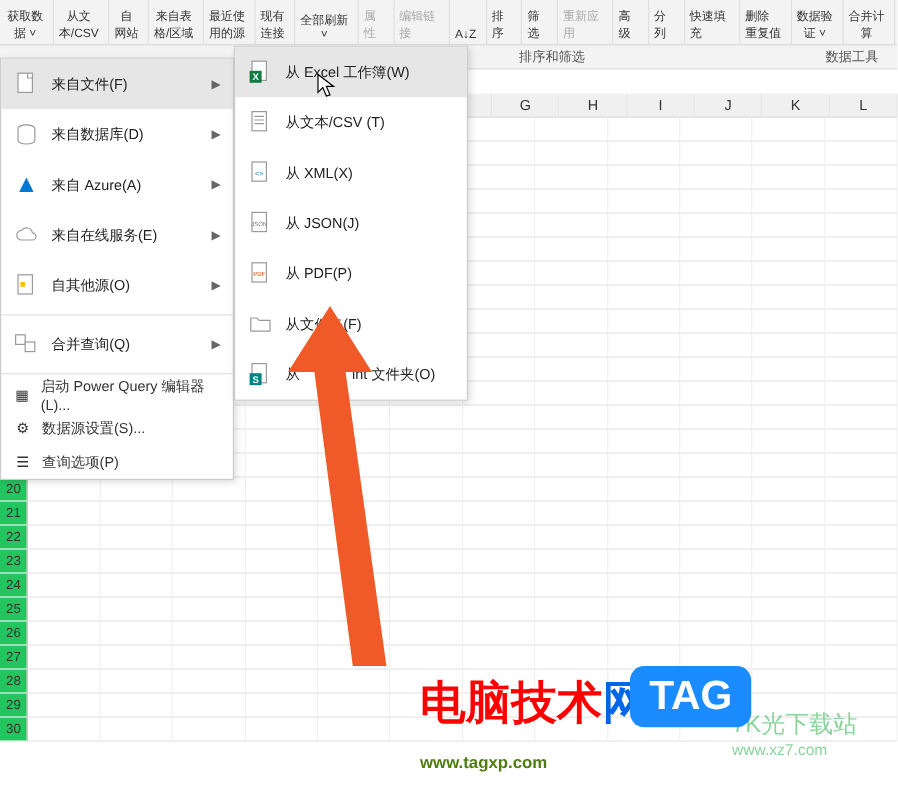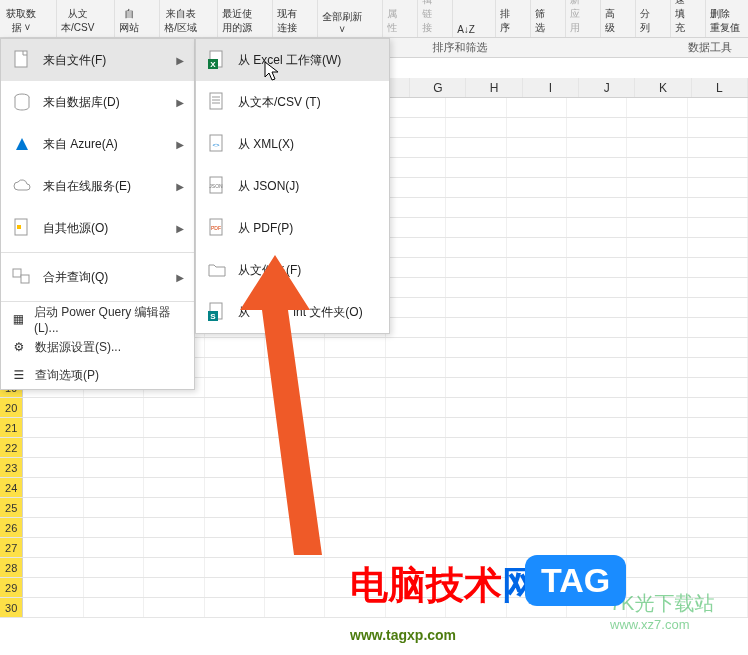--- a/index.html
+++ b/index.html
@@ -1,44 +1,44 @@
 <!DOCTYPE html>
 <html><head>
 <meta charset="utf-8">
 <style>
 * { margin: 0; padding: 0; box-sizing: border-box; font-family: "Microsoft YaHei", Arial, sans-serif; }
 body { width: 748px; height: 655px; background: #fff; overflow: hidden; position: relative; font-size: 12px; }
 
 .ribbon { background: #f3f3f3; border-bottom: 1px solid #d4d4d4; height: 38px; display: flex; padding: 0 2px; }
-.ribbon-item { display: flex; flex-direction: column; align-items: center; justify-content: flex-end; padding: 0 20px 2px 4px; font-size: 10px; color: #333; cursor: default; border-right:1px solid #e0e0e0; }
+.ribbon-item { display: flex; flex-direction: column; align-items: center; justify-content: flex-end; padding: 0 8px 2px 4px; font-size: 10px; color: #333; cursor: default; border-right:1px solid #e0e0e0; }
 .ribbon-labels { background:#f3f3f3; height: 20px; display:flex; border-bottom:1px solid #d4d4d4; font-size:11px; color:#555; }
 .ribbon-label-section { flex:0 0 auto; text-align:center; padding:2px 0; }
 .label-filter { margin-left: 415px; width: 90px; }
 .label-tools { margin-left: 170px; width: 70px; }
 
-.menu-panel { position: absolute; top: 38px; left: 0; width: 195px; background: #fff; border: 1px solid #ccc; box-shadow: 2px 2px 6px rgba(0,0,0,.15); z-index: 20; }
+.menu-panel { position: absolute; top: 48px; left: 0; width: 195px; background: #fff; border: 1px solid #ccc; box-shadow: 2px 2px 6px rgba(0,0,0,.15); z-index: 20; }
 .submenu-panel { position: absolute; top: 38px; left: 195px; width: 195px; background: #fff; border: 1px solid #ccc; box-shadow: 2px 2px 6px rgba(0,0,0,.15); z-index: 20; }
 
 .menu-item { display: flex; align-items: center; height: 42px; padding: 0 10px; cursor: default; }
 .menu-item.highlighted { background: #e6e6e6; }
 .menu-item .micon { width: 22px; height: 22px; margin-right: 10px; display:flex; align-items:center; justify-content:center; }
 .menu-item .mlabel { flex: 1; font-size: 12px; color: #222; }
 .menu-item .chev { color: #666; font-size: 10px; }
 .menu-sep { height: 1px; background: #e0e0e0; margin: 3px 0; }
 
 .menu-small { display:flex; align-items:center; height: 28px; padding: 0 10px; cursor: default; font-size: 12px; color:#333; }
 .menu-small .sicon { width: 16px; height: 16px; margin-right: 8px; display:inline-flex; align-items:center; justify-content:center; }
 
 .grid-area { position: absolute; top: 58px; left: 0; right: 0; bottom: 0; background: #fff; }
 .col-headers { position:absolute; top:22px; left:0; right:0; height:20px; display:flex; border-bottom:1px solid #d0d0d0; }
 .col-header { width: 62px; border-right:1px solid #e5e5e5; text-align:center; font-size:12px; color:#333; line-height:20px; background:#f0f0f0; }
 .col-header.first { width: 24px; background:#e8e8e8; }
 .rows { position:absolute; top:42px; left:0; right:0; bottom:0; }
 .row { display:flex; height:20px; border-bottom:1px solid #e5e5e5; }
-.row-header { width:24px; background:#fde047; border-right:1px solid #d0d0d0; text-align:center; font-size:11px; color:#333; line-height:20px; }
+.row-header { width:24px; background:#22c55e; border-right:1px solid #d0d0d0; text-align:center; font-size:11px; color:#333; line-height:20px; }
 .cell { width:62px; border-right:1px solid #f0f0f0; }
 
 .arrow-overlay { position:absolute; z-index:30; pointer-events:none; }
 
 .watermark1 { position:absolute; left:350px; top:560px; z-index:40; }
 .watermark1 .line1 { font-size: 38px; font-weight: bold; color:#ff0000; }
 .watermark1 .line1 b { color:#0066e6; }
 .watermark1 .line2 { font-size: 14px; font-weight: bold; color:#4d7c0f; margin-top:16px; }
 .tag-box { position:absolute; left:525px; top:555px; background:#1a8cff; color:#fff; font-size:34px; font-weight:bold; padding:6px 16px; border-radius:12px; z-index:41; }
 .watermark2 { position:absolute; left:610px; top:590px; z-index:39; font-size:20px; color:#2bb24c; opacity:.55; }

